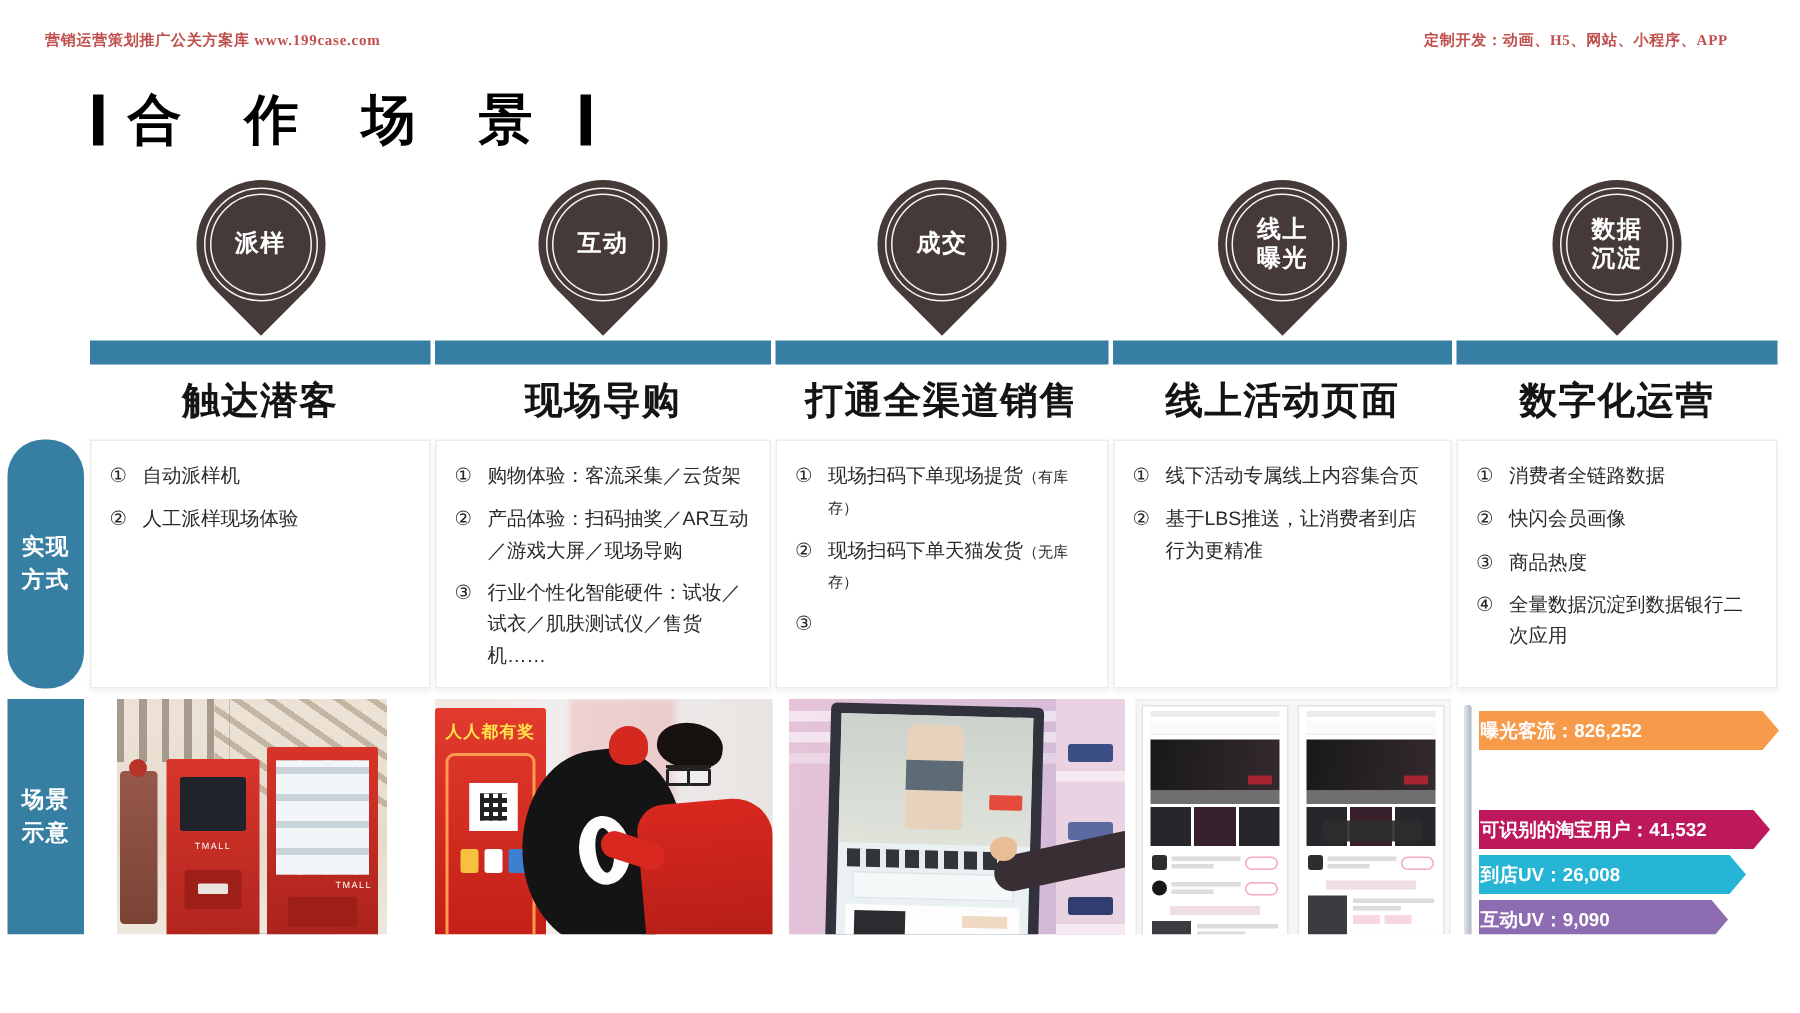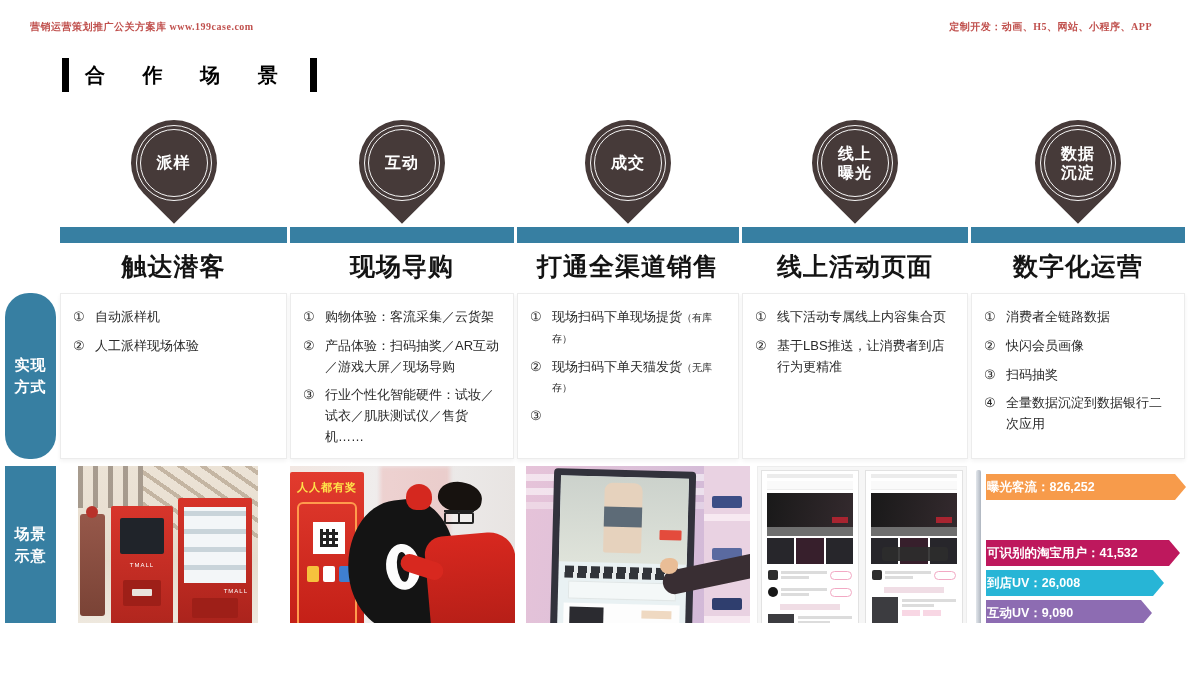--- a/index.html
+++ b/index.html
@@ -9,21 +9,21 @@
 
   
   .hdr { position:absolute; top:20px; font-family:"Liberation Serif", serif;
          font-size:10px; font-weight:bold; color:#c0504d; letter-spacing:.5px; }
   #hdr-left { left:30px; }
   #hdr-right { right:48px; }
 
   
   .title-wrap { position:absolute; left:62px; top:58px; display:flex; align-items:center; gap:16px; }
   .title-bar { width:7px; height:34px; background:#000; }
-  .title-text { font-size:20px; font-weight:800; color:#000; letter-spacing:16px; line-height:1.2; }
+  .title-text { font-size:36px; font-weight:800; color:#000; letter-spacing:16px; line-height:1.2; }
 
   
   .c1{left:60px;width:227px}.c2{left:290px;width:224px}.c3{left:517px;width:222px}
   .c4{left:742px;width:226px}.c5{left:971px;width:214px}
 
   
   .pinwrap{position:absolute;top:120px;height:110px;}
   .pin-core{position:absolute;left:50%;top:0;width:86px;height:86px;margin-left:-43px;}
   .pin-shape{position:absolute;left:0;top:0;width:86px;height:86px;background:#463a39;
              border-radius:50% 50% 50% 0;transform:rotate(-45deg);}
@@ -325,21 +325,21 @@
     <div class="item">
         <span class="num">①</span>
         <span class="txt"><span>消费者全链路数据</span></span>
       </div>
     <div class="item">
         <span class="num">②</span>
         <span class="txt"><span>快闪会员画像</span></span>
       </div>
     <div class="item">
         <span class="num">③</span>
-        <span class="txt"><span>扫码抽奖</span></span>
+        <span class="txt"><span>商品热度</span></span>
       </div>
     <div class="item">
         <span class="num">④</span>
         <span class="txt"><span>全量数据沉淀到数据银行二次应用</span></span>
       </div>
   </div>
 
   <div class="imgbox img-sampling">
     <div class="beams"></div>
     <div class="stairs"></div>

